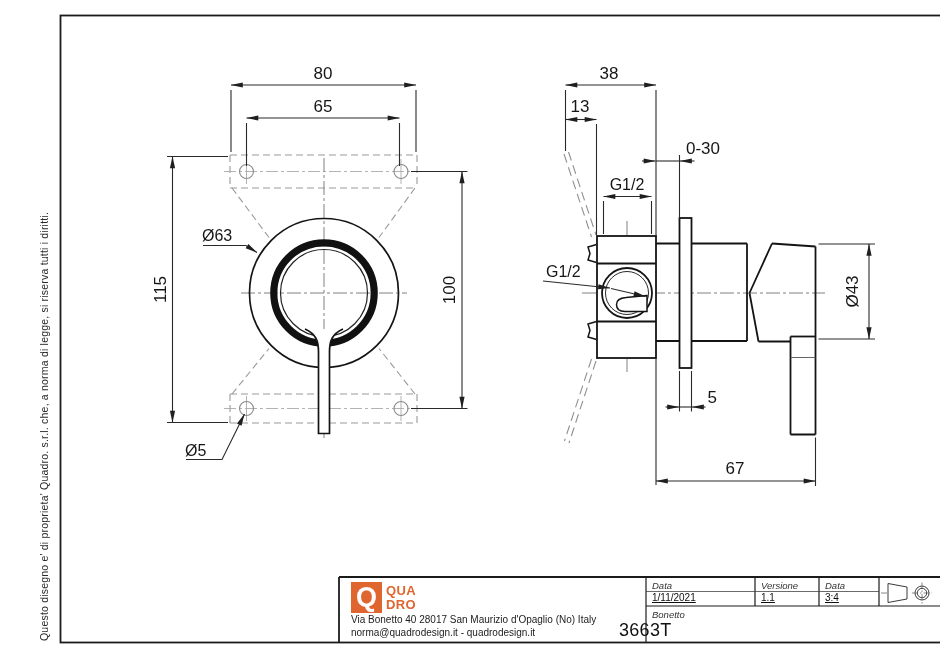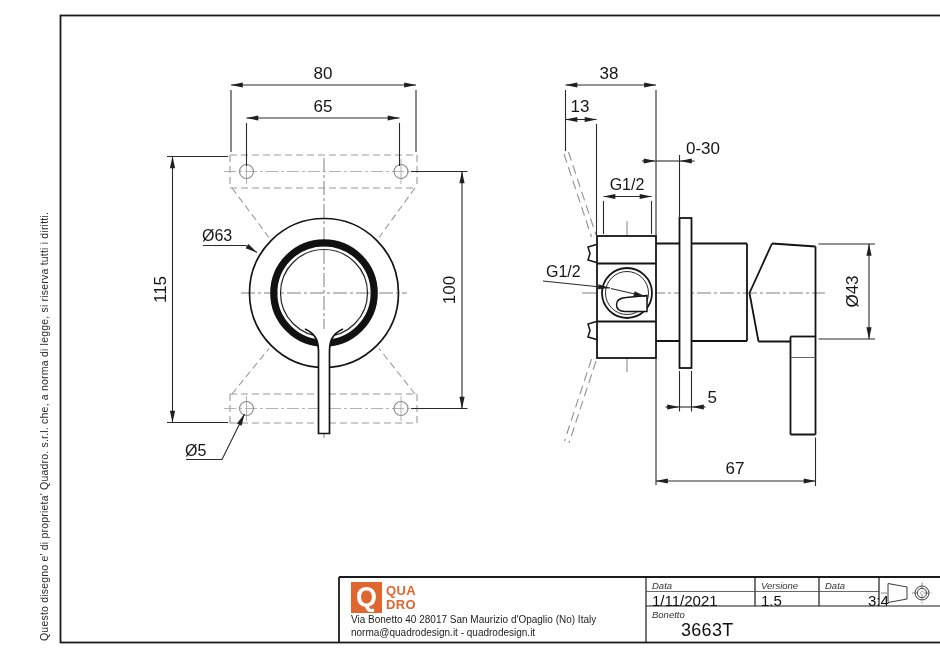--- a/index.html
+++ b/index.html
@@ -10,21 +10,21 @@
       transform:rotate(-90deg);transform-origin:0 0;
       font-size:10.5px;letter-spacing:.2px;color:#2a2a2a;white-space:nowrap;}
   .tb-abs{position:absolute;white-space:nowrap;}
   .logo-square{position:absolute;left:332px;top:582px;width:31px;height:31px;
       display:flex;align-items:center;justify-content:center;}
   .logo-square span{color:#fff;font-size:27px;font-weight:bold;line-height:31px;}
   .wordmark{position:absolute;left:367px;top:584px;font-size:13px;line-height:13.5px;
       font-weight:bold;letter-spacing:.4px;text-align:right;}
   .addr{font-size:10px;color:#222;}
   .fld-label{font-size:9.5px;color:#333;font-style:italic;}
-  .fld-value{font-size:15px;color:#101010;}
+  .fld-value{font-size:10px;color:#101010;text-decoration:underline;}
   .fld-value-big{font-size:18px;color:#101010;letter-spacing:.3px;}
   svg text{font-family:"Liberation Sans",sans-serif;fill:#161616;}
   .dimtxt{font-size:17px;}
   .lbltxt{font-size:16px;}
 </style>
 </head>
 <body>
 
 <div id="sheet">
 
@@ -190,19 +190,19 @@
 <div class="wordmark" style="color:#E0662F">
   <div>QUA</div>
   <div>DRO</div>
 </div>
 <div class="tb-abs addr" style="left:332px;top:614px">Via Bonetto 40  28017 San Maurizio d'Opaglio (No) Italy</div>
 <div class="tb-abs addr" style="left:332px;top:626.5px">norma@quadrodesign.it  -  quadrodesign.it</div>
 
 <div class="tb-abs fld-label" style="left:633px;top:580px">Data</div>
 <div class="tb-abs fld-value" style="left:633px;top:592px">1/11/2021</div>
 <div class="tb-abs fld-label" style="left:742px;top:580px">Versione</div>
-<div class="tb-abs fld-value" style="left:742px;top:592px">1.5</div>
+<div class="tb-abs fld-value" style="left:742px;top:592px">1.1</div>
 <div class="tb-abs fld-label" style="left:806px;top:580px">Data</div>
-<div class="tb-abs fld-value" style="left:849px;top:592px">3:4</div>
+<div class="tb-abs fld-value" style="left:806px;top:592px">3:4</div>
 <div class="tb-abs fld-label" style="left:633px;top:609px">Bonetto</div>
-<div class="tb-abs fld-value-big" style="left:662px;top:620px">3663T</div>
+<div class="tb-abs fld-value-big" style="left:600px;top:620px">3663T</div>
 
 </div>
 
 </body></html>

